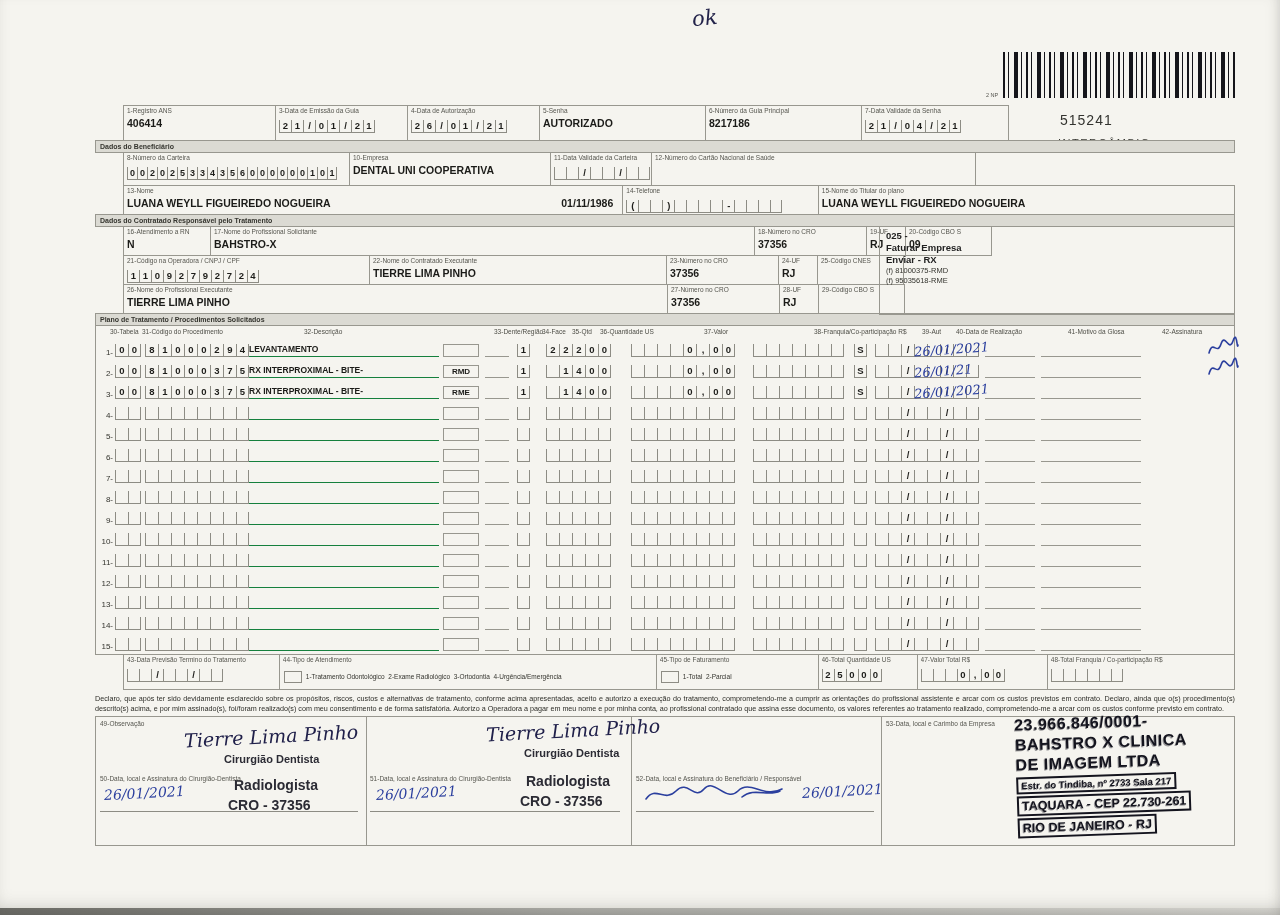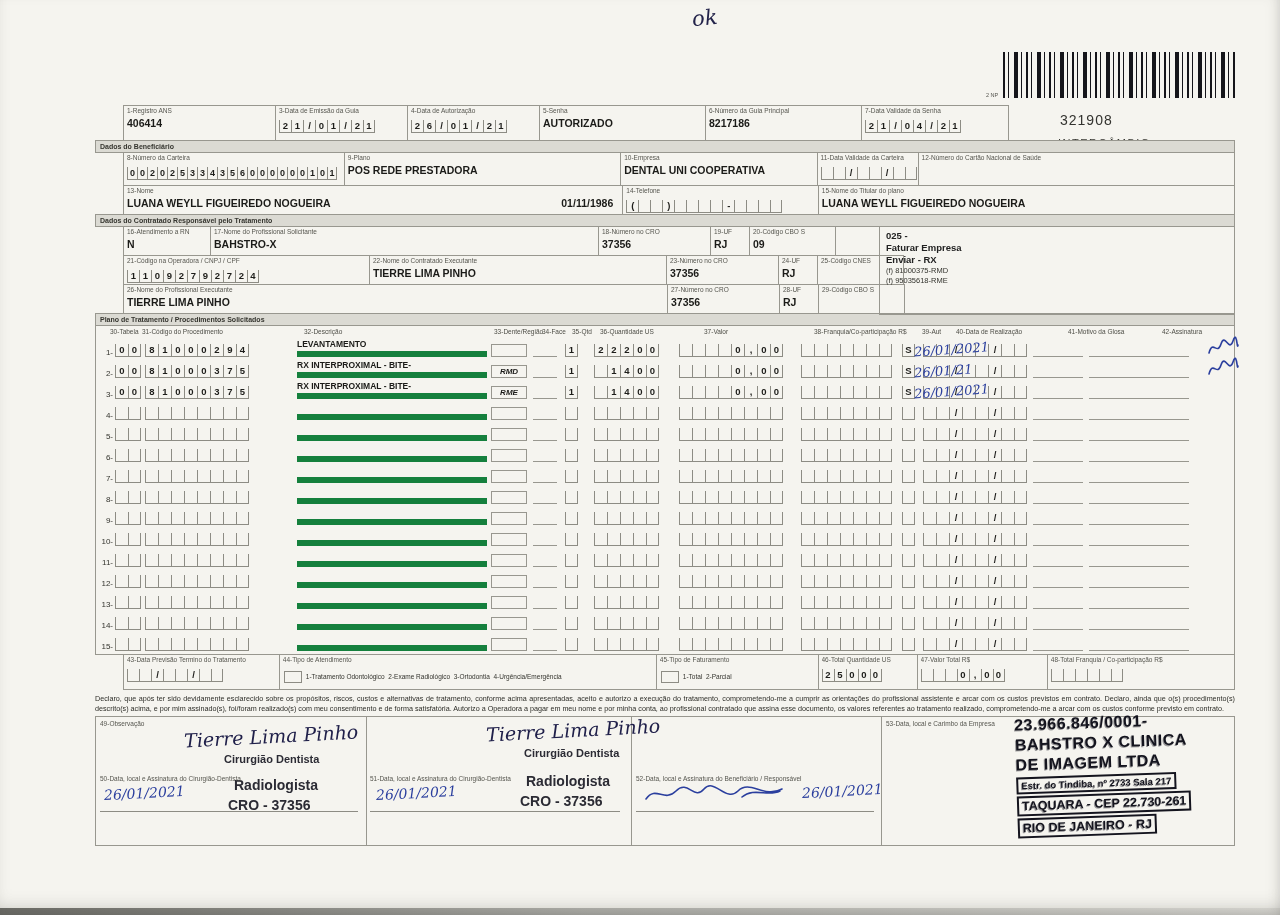--- a/index.html
+++ b/index.html
@@ -53,24 +53,24 @@
   .notebox .n2{font-size:7.5px;line-height:10px;color:#33332d;}
 
   
   .tbl{border:1px solid #98978f;margin-top:-1px;}
   .tbl-head{position:relative;height:13px;}
   .tbl-head span{position:absolute;top:2px;font-size:6.5px;color:#4d4d46;white-space:nowrap;}
   .prow{position:relative;display:flex;align-items:flex-end;height:21px;box-sizing:border-box;padding:0 2px 3px 2px;}
   .c-num{width:15px;font-size:8px;color:#33332d;text-align:right;padding-right:1px;}
   .c-tab{margin-left:1px;}
   .c-cod{margin-left:4px;}
-  .c-desc{width:190px;margin-left:48px;height:13px;line-height:13px;border-bottom:6px solid #15803d;
+  .c-desc{width:190px;height:13px;line-height:13px;border-bottom:1px solid #15803d;
         font-size:8.5px;font-weight:bold;white-space:nowrap;overflow:hidden;color:#1b1b18;}
   .c-dente{width:36px;margin-left:4px;height:13px;line-height:12px;border:1px solid #98978f;box-sizing:border-box;
-        font-size:8px;font-weight:bold;text-align:center;color:#1b1b18;font-style:italic;}
+        font-size:8px;font-weight:bold;text-align:center;color:#1b1b18;}
   .c-face{width:24px;margin-left:6px;height:13px;border-bottom:1px solid #98978f;}
   .c-qtd{margin-left:8px;}
   .c-qus{margin-left:16px;}
   .c-valor{margin-left:20px;}
   .c-franq{margin-left:18px;}
   .c-aut{margin-left:10px;}
   .c-data{margin-left:8px;}
   .c-glosa{width:50px;margin-left:6px;height:13px;border-bottom:1px solid #98978f;}
   .c-assin{width:100px;margin-left:6px;height:13px;border-bottom:1px solid #98978f;}
   .hand-date{position:absolute;left:818px;top:1px;width:130px;font-family:"DejaVu Serif",serif;font-style:italic;
@@ -106,21 +106,21 @@
 <body>
 
 <div class="page">
 
   <div class="ok-mark">ok</div>
 
 
 
   <div class="barcode"></div>
   <div class="page-marker">2 NP</div>
-  <div class="bc-num">321908</div>
+  <div class="bc-num">515241</div>
   <div class="bc-sub">INTERCÂMBIO</div>
 
   <div class="form">
 
     <div class="frow" style="height:36px">
       <div class="field" style="width:153px">
         <span class="flabel">1-Registro ANS</span>
         <span class="fvalue">406414</span>
       </div>
       <div class="field" style="width:133px">
@@ -194,24 +194,20 @@
             <span>0</span>
             <span>0</span>
             <span>0</span>
             <span>0</span>
             <span>0</span>
             <span>1</span>
             <span>0</span>
             <span>1</span>
           </span>
       </div>
-      <div class="field" style="width:284px">
-        <span class="flabel">9-Plano</span>
-        <span class="fvalue">POS REDE PRESTADORA</span>
-      </div>
       <div class="field" style="width:202px">
         <span class="flabel">10-Empresa</span>
         <span class="fvalue">DENTAL UNI COOPERATIVA</span>
       </div>
       <div class="field" style="width:102px">
         <span class="flabel">11-Data Validade da Carteira</span>
         <span class="comb">
             <span> </span>
             <span> </span>
             <span>/</span>
@@ -262,21 +258,21 @@
 
     <div class="secbar">Dados do Contratado Responsável pelo Tratamento</div>
 
     <div class="noterel">
 
       <div class="frow" style="height:30px;margin-top:-1px">
         <div class="field" style="width:88px">
           <span class="flabel">16-Atendimento a RN</span>
           <span class="fvalue">N</span>
         </div>
-        <div class="field" style="width:389px">
+        <div class="field" style="width:545px">
           <span class="flabel">17-Nome do Profissional Solicitante</span>
           <span class="fvalue">BAHSTRO-X</span>
         </div>
         <div class="field" style="width:113px">
           <span class="flabel">18-Número no CRO</span>
           <span class="fvalue">37356</span>
         </div>
         <div class="field" style="width:40px">
           <span class="flabel">19-UF</span>
           <span class="fvalue">RJ</span>

